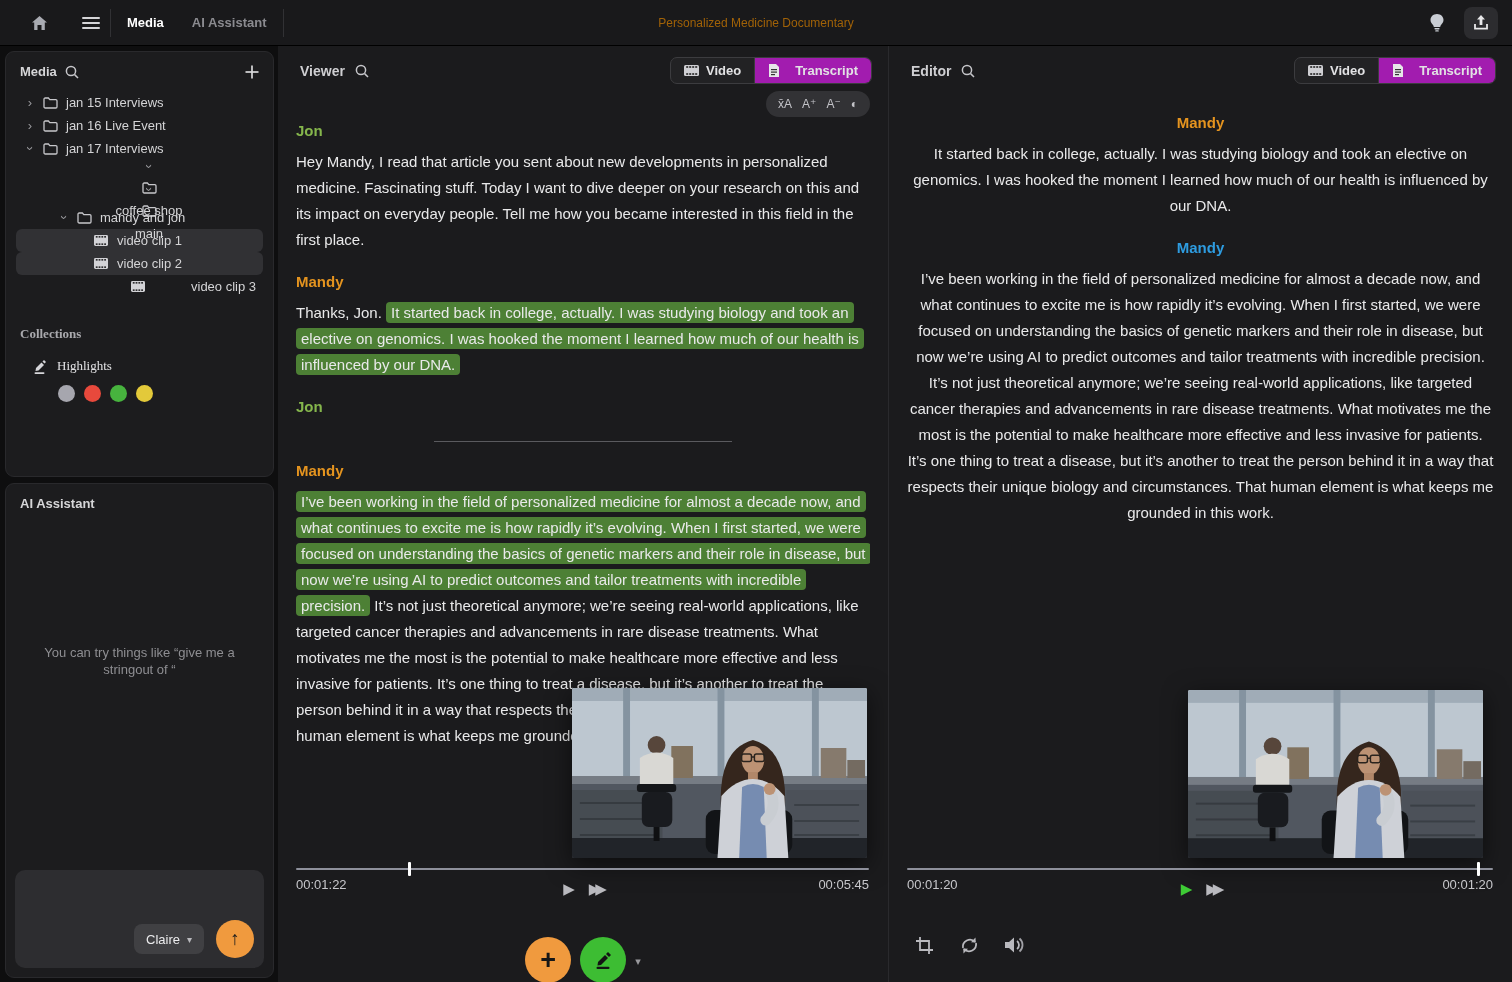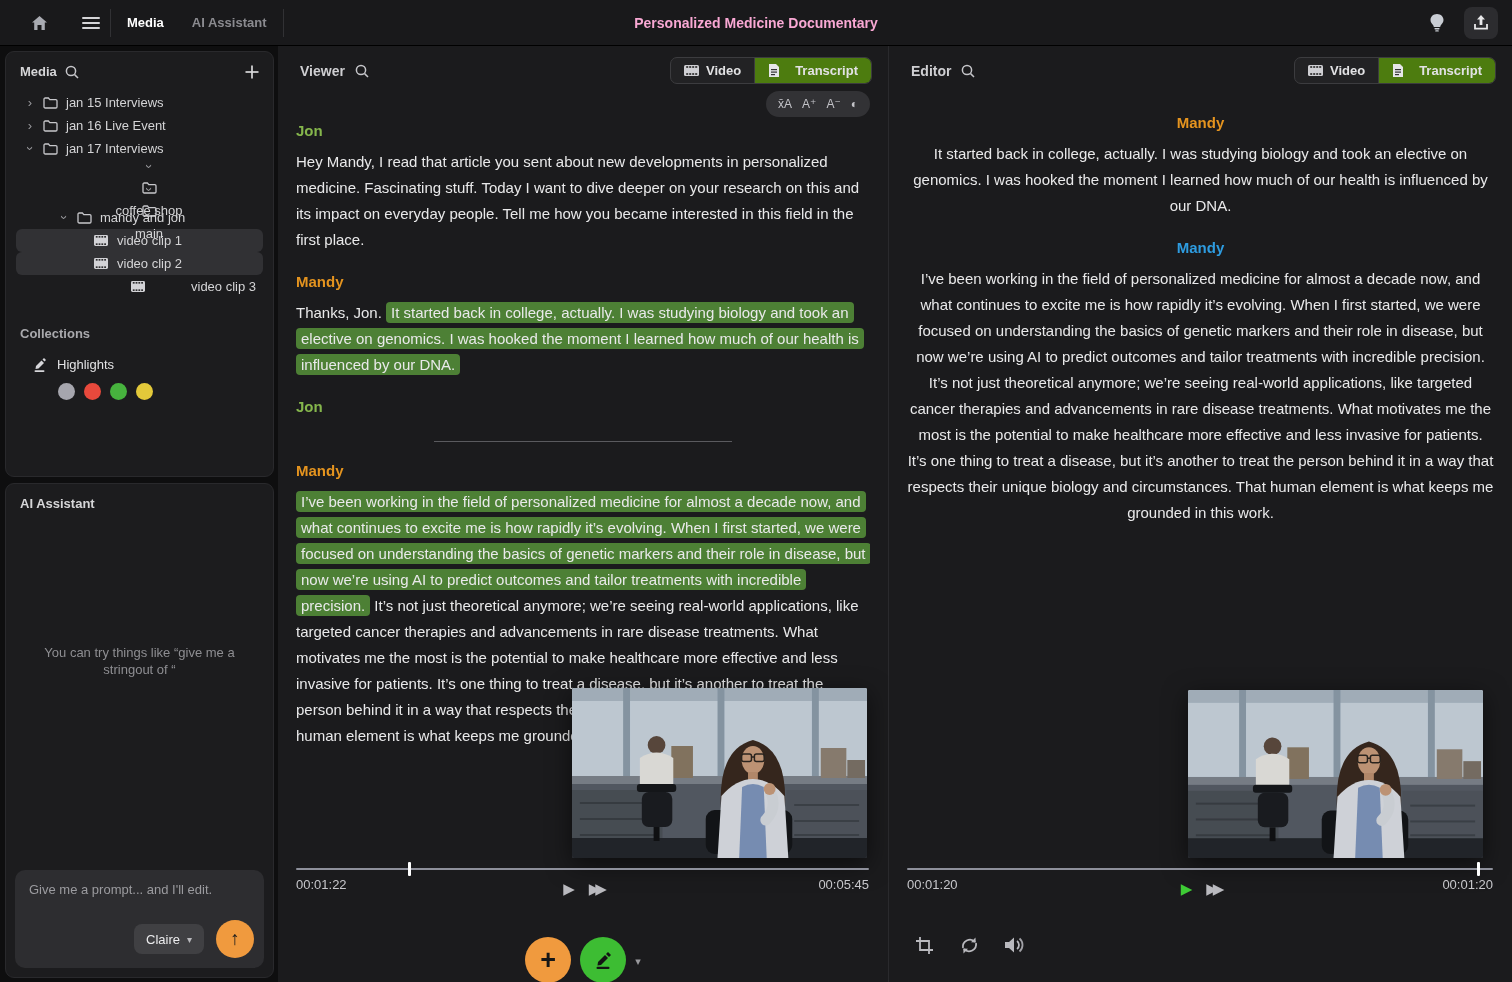--- a/index.html
+++ b/index.html
@@ -5,39 +5,39 @@
   html,body{margin:0;padding:0;background:#0e0e0f;width:1512px;height:982px;overflow:hidden;
     font-family:"Liberation Sans","DejaVu Sans",sans-serif;-webkit-font-smoothing:antialiased;}
   *{box-sizing:border-box;}
   
   .topbar{position:absolute;top:0;left:0;right:0;height:46px;background:#19191b;border-bottom:1px solid #000;
     display:flex;align-items:center;color:#d8d8da;}
   .tb-left{display:flex;align-items:center;gap:18px;padding-left:22px;}
   .tb-sep{width:1px;height:28px;background:#313134;margin:0 2px;}
   .tb-tab{font-size:13px;font-weight:700;color:#8b8b90;padding:0 14px;cursor:default;}
   .tb-tab.active{color:#fff;}
-  .tb-title{position:absolute;left:50%;transform:translateX(-50%);font-size:14px;font-weight:700;color:#f9a8d4;}
+  .tb-title{position:absolute;left:50%;transform:translateX(-50%);font-size:12px;font-weight:400;color:#a16207;}
   .tb-right{position:absolute;right:14px;display:flex;align-items:center;gap:10px;}
   .tb-iconbtn{width:34px;height:32px;border-radius:8px;display:flex;align-items:center;justify-content:center;}
   .tb-iconbtn.boxed{background:#2c2c2f;}
   
   .leftcol{position:absolute;top:46px;left:0;width:278px;bottom:0;padding:5px 4px 4px 5px;display:flex;flex-direction:column;gap:6px;}
   .card{background:#1c1c1e;border:1px solid #29292c;border-radius:9px;position:relative;}
   .media-card{height:426px;padding:12px 10px;}
   .ai-card{flex:1;padding:12px 10px;}
   .card-head{display:flex;align-items:center;gap:8px;color:#d6d6d8;font-size:13px;font-weight:600;padding:0 4px;}
   .grow{flex:1;}
   
   .tree{margin-top:12px;}
   .tree-row{display:flex;align-items:center;height:23px;border-radius:6px;color:#d4d4d6;font-size:13px;gap:7px;padding-right:6px;}
   .tree-row.selected{background:#313134;}
   .chev{width:12px;text-align:center;color:#98989c;font-size:13px;line-height:1;flex:0 0 12px;display:inline-block;}
   .chev.exp{transform:rotate(90deg);}
   .t-icon{flex:0 0 16px;height:13px;display:flex;align-items:center;}
-  .collections{margin-top:28px;padding:0 4px;}
+  .collections{margin-top:28px;padding:0 4px;font-family:Liberation Serif, serif;}
   .coll-title{color:#a9a9ad;font-size:13px;font-weight:700;}
   .hl-row{display:flex;align-items:center;gap:10px;margin-top:16px;padding-left:12px;color:#e3e3e5;font-size:13px;}
   .dots{display:flex;gap:9px;margin-top:11px;padding-left:38px;}
   .dot{width:17px;height:17px;border-radius:50%;}
   
   .ai-hint{position:absolute;top:160px;left:50%;transform:translateX(-50%);width:215px;text-align:center;
     color:#8e8e92;font-size:13px;line-height:17px;}
   .prompt-box{position:absolute;left:9px;right:9px;bottom:9px;height:98px;background:#2d2d30;border-radius:10px;padding:10px 12px;}
   .prompt-box textarea{background:transparent;border:none;outline:none;resize:none;width:100%;height:40px;
     color:#e8e8e8;font-size:13px;font-family:inherit;}
@@ -50,21 +50,21 @@
     color:#1e1e1e;font-size:19px;font-weight:700;}
   
   .panel{position:absolute;top:46px;bottom:0;background:#1b1b1d;}
   .viewer-panel{left:278px;width:611px;border-right:1px solid #2a2a2d;}
   .editor-panel{left:889px;width:623px;text-align:center;}
   .panel-head{position:absolute;top:11px;left:22px;right:16px;display:flex;align-items:center;gap:10px;
     color:#cfcfd2;font-size:14px;font-weight:600;}
   .seg{display:flex;align-items:stretch;border:1px solid #3c3c3f;border-radius:7px;overflow:hidden;background:#222224;}
   .seg-btn{display:flex;align-items:center;gap:7px;padding:5px 13px;font-size:13px;color:#e2e2e4;}
   .seg-btn + .seg-btn{border-left:1px solid #3c3c3f;}
-  .seg-btn.sel{background:#4d7c0f;gap:15px;}
+  .seg-btn.sel{background:#a21caf;gap:15px;}
   .font-pill{position:absolute;top:45px;right:18px;background:#323235;border-radius:14px;height:26px;
     display:flex;align-items:center;gap:10px;padding:0 12px;color:#c3c3c8;font-size:12px;}
   .font-pill span{line-height:1;}
   
   .transcript{position:absolute;left:18px;right:18px;overflow:hidden;color:#e9e9ea;font-size:15px;line-height:26px;}
   .viewer-panel .transcript{top:56px;bottom:162px;}
   .editor-panel .transcript{top:48px;bottom:162px;}
   .speaker{font-weight:700;margin:16px 0 5px;font-size:15px;}
   .t-para{margin:0;}
   .hl{background:#4d8035;border-radius:4px;padding:2px 5px;box-decoration-break:clone;-webkit-box-decoration-break:clone;}
@@ -276,21 +276,20 @@
         </div>
     </div>
   </div>
 
   <div class="card ai-card">
     <div class="card-head">
         <span>AI Assistant</span>
       </div>
     <div class="ai-hint">You can try things like “give me a stringout of “</div>
     <div class="prompt-box">
-      <textarea placeholder="Give me a prompt... and I'll edit." style=""></textarea>
       <div class="prompt-actions">
         <span class="voice-pill">
           <span>Claire</span>
           <span class="caret">▾</span>
         </span>
         <span class="send-btn">
             <span>↑</span>
           </span>
       </div>
     </div>

